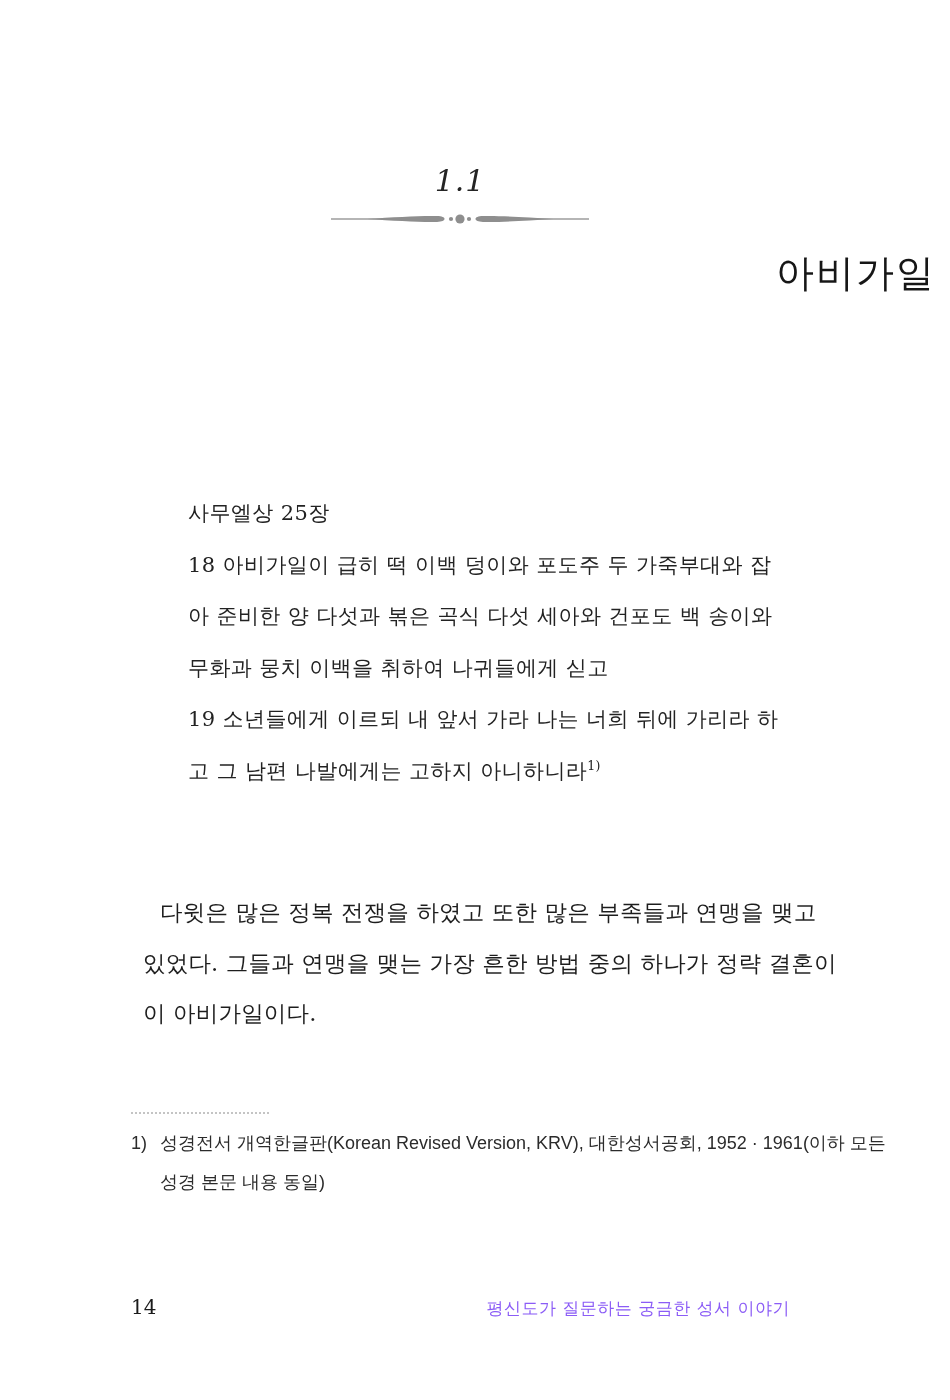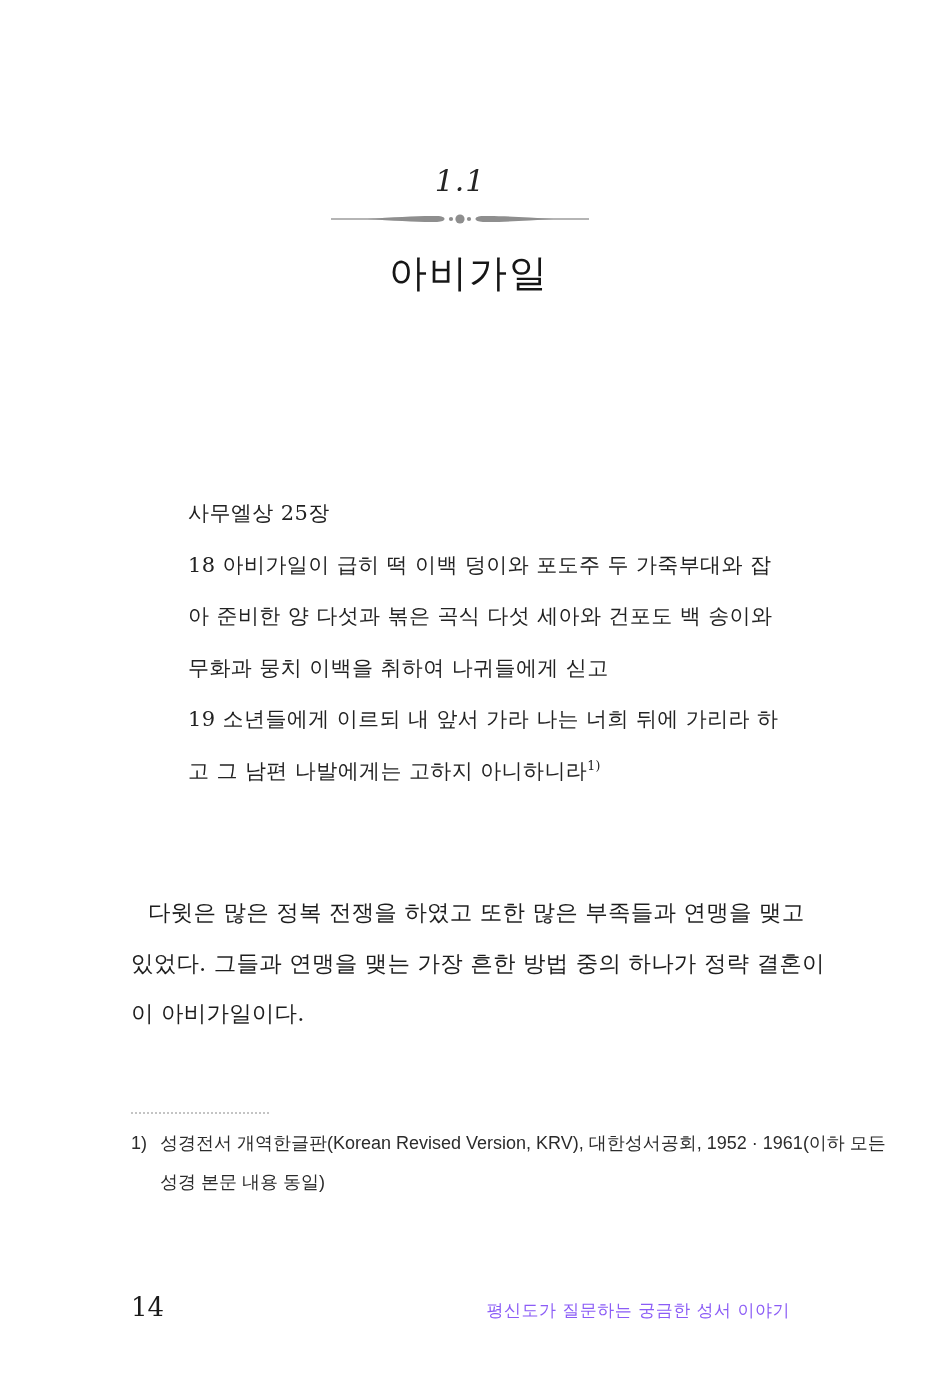--- a/index.html
+++ b/index.html
@@ -26,22 +26,22 @@
     font-size:30px;line-height:36px;
     letter-spacing:1px;
     color:#242424;
     font-style:italic;
   }
   .ornament{
     position:absolute;top:211px;left:331px;
     width:258px;height:16px;
   }
   .chapter-title{
-    position:absolute;top:249px;left:9px;width:920px;
-    text-align:center;
+    position:absolute;top:249px;left:16px;width:920px;
+    text-align:right;
     font-size:38px;line-height:48px;
     font-weight:400;
     letter-spacing:2px;
     color:#161616;
   }
   
   .quote{
     position:absolute;top:488px;left:188px;width:600px;
     font-size:21px;line-height:51.6px;
     letter-spacing:0.4px;
@@ -53,21 +53,21 @@
     vertical-align:super;
     line-height:0;
   }
   
   .body-par{
     position:absolute;top:887px;left:131px;width:660px;
     font-size:22.5px;line-height:50.6px;
     letter-spacing:0.2px;
     color:#1d1d1d;
   }
-  .body-line{white-space:nowrap;}
+  .body-line{white-space:nowrap;margin-left:12px;}
   .body-line.full{text-align:justify;text-align-last:justify;}
   .body-line.indent{text-indent:17px;}
   
   .footnote-rule{
     position:absolute;top:1112px;left:131px;width:138px;height:0;
     border-top:2px dotted var(--rule);
   }
   .footnote{
     position:absolute;top:1124px;left:131px;width:680px;
     font-family:var(--sans);
@@ -77,21 +77,21 @@
   }
   .fn-marker{flex:0 0 29px;}
   .fn-text{flex:1;}
   .fn-line{white-space:nowrap;}
   
   .page-footer{
     position:absolute;top:1290px;left:131px;width:659px;
     display:flex;justify-content:space-between;align-items:baseline;
   }
   .page-number{
-    font-size:26px;line-height:34px;color:#1b1b1b;
+    font-size:20px;line-height:34px;color:#1b1b1b;
   }
   .running-title{
     font-size:17px;line-height:30px;color:#8b5cf6;letter-spacing:0.5px;
   }
 </style>
 </head>
 <body>
 
 <div class="page">
 

